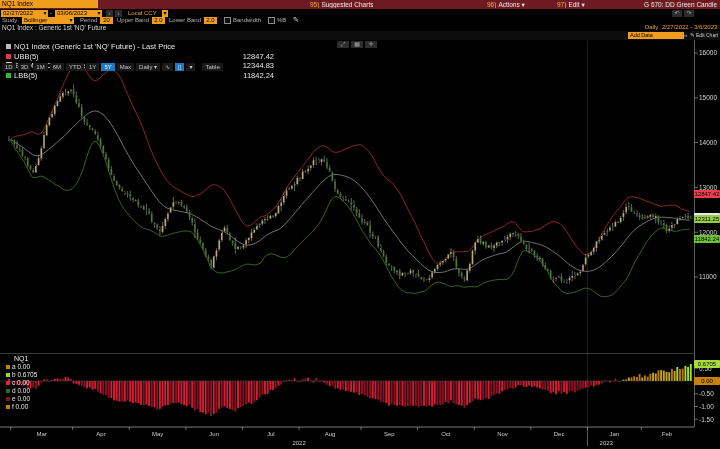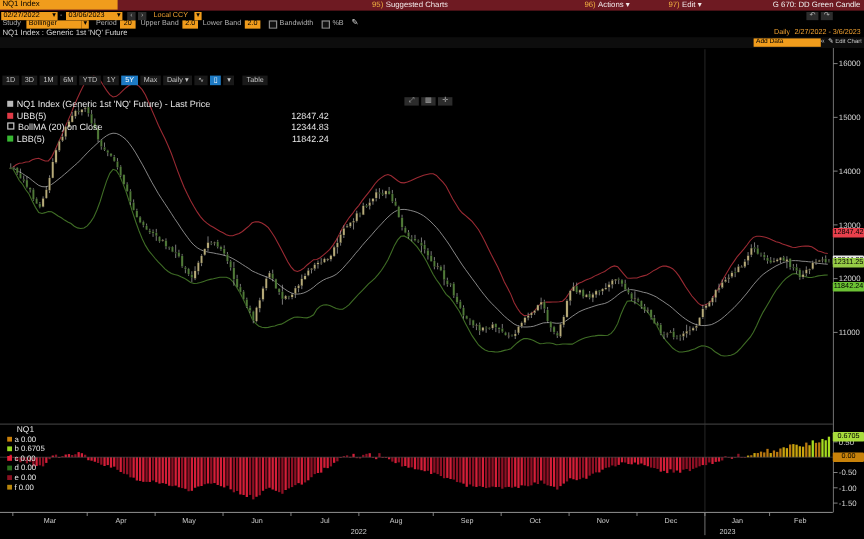--- a/index.html
+++ b/index.html
@@ -26,21 +26,21 @@
   .lg-marker.hollow{background:transparent !important;border:1px solid #ccc;width:4px;height:4px;}
   .lg-val{position:absolute;right:0;top:0;}
   .badge{position:absolute;left:694px;width:26px;height:8px;border-radius:1px;color:#000;
          font-size:6px;line-height:8px;text-align:center;z-index:4;}
   #lower-legend{left:6px;top:355px;z-index:3;}
   #lower-legend .title{color:#e8e8e8;font-size:7px;line-height:8px;padding-left:8px;}
   .ll-row{height:8px;font-size:6.5px;line-height:8px;color:#e8e8e8;white-space:nowrap;}
   .ll-sq{display:inline-block;width:4px;height:4px;margin-right:2px;}
   svg text{font-family:"Liberation Sans",sans-serif;}
   #cv{position:absolute;left:0;top:0;z-index:1;}
-  .z3{z-index:3;margin-top:40px;}
+  .z3{z-index:3;}
   .z5{z-index:5;}
 </style>
 </head>
 <body>
 
 <div id="screen">
 
   <svg id="cv" width="720" height="449">
       <g>
         <line x1="587.425" y1="41" x2="587.425" y2="426" stroke="#202020" stroke-width="1"></line>

